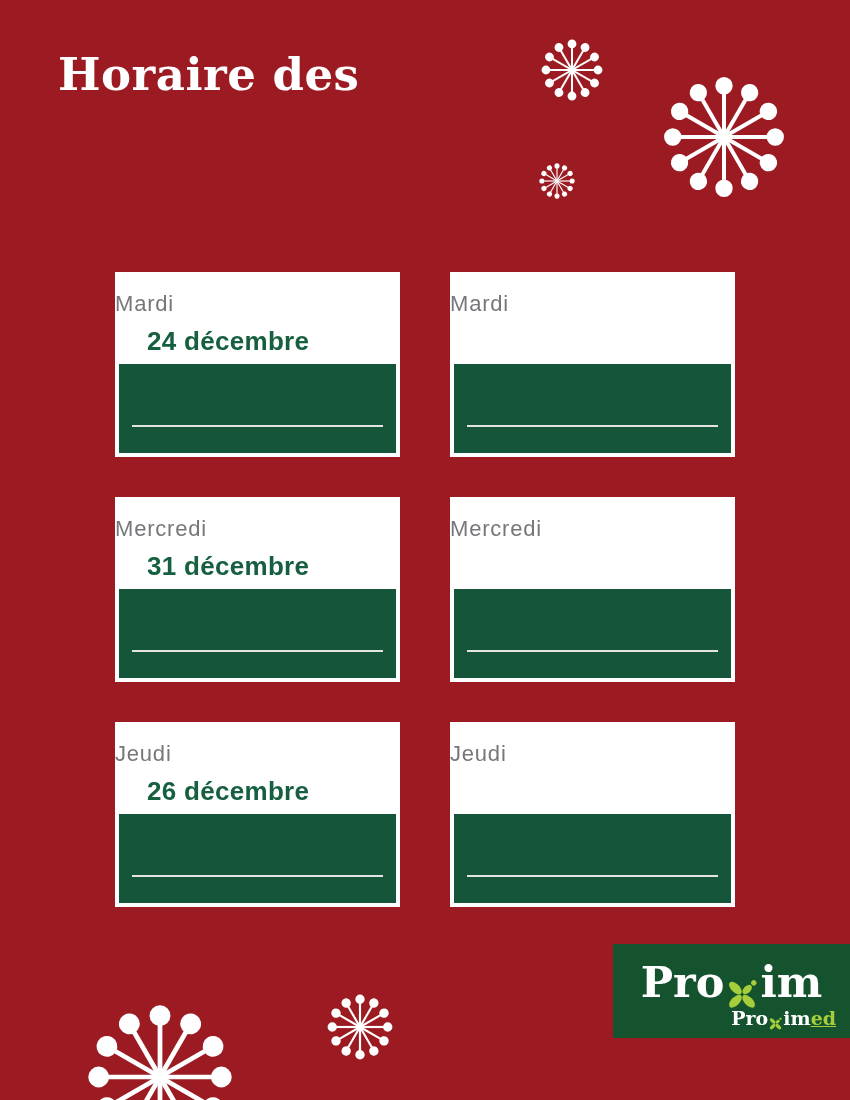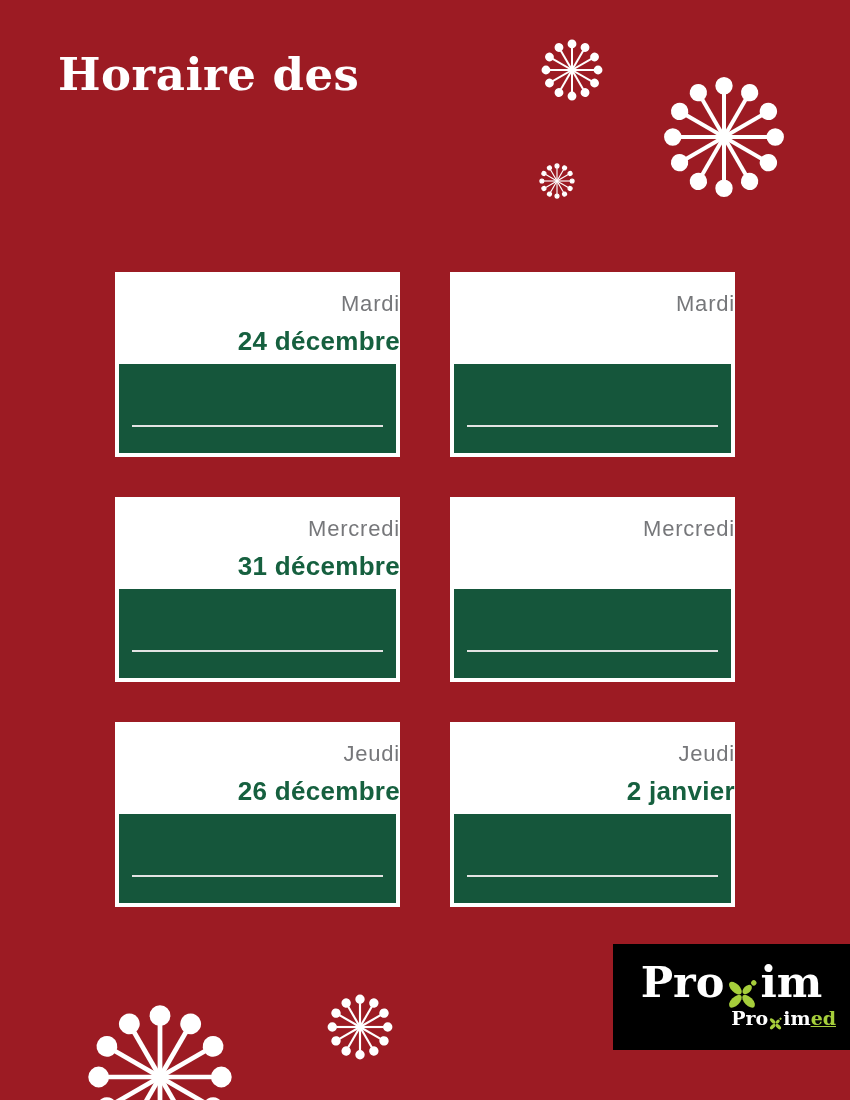--- a/index.html
+++ b/index.html
@@ -24,34 +24,34 @@
   .sf4 { left: 87px;  top: 1004px;width: 146px; height: 146px; }
   .sf5 { left: 327px; top: 994px; width: 66px;  height: 66px; }
 
   
   .grid {
     position: absolute; left: 115px; top: 272px;
     display: grid; grid-template-columns: 285px 285px;
     column-gap: 50px; row-gap: 40px;
   }
   .card { width: 285px; height: 185px; background: #ffffff;
-          position: relative; text-align: right; }
+          position: relative; text-align: left; }
   .card-day  { padding-top: 17px; font-size: 22px; line-height: 30px;
                color: #76777a; letter-spacing: 0.8px; }
   .card-date { font-size: 26px; line-height: 33px; font-weight: 700;
-               color: #16603f; letter-spacing: 0.3px; }
+               color: #16603f; letter-spacing: 0.3px; padding-left: 32px; }
   .card-date sup { font-size: 0.55em; position: relative; top: -0.45em; }
   .card-green { position: absolute; left: 4px; right: 4px; bottom: 4px;
                 height: 89px; background: #15563b; }
   .hours-line { position: absolute; left: 13px; right: 13px; bottom: 26px;
                 height: 2px; background: #e3e3e3; }
 
   
-  .logo-box { position: absolute; left: 613px; top: 944px; width: 237px; height: 106px;
-              background: #000000; }
+  .logo-box { position: absolute; left: 613px; top: 944px; width: 237px; height: 94px;
+              background: #14532d; }
   .logo-main { display: flex; justify-content: center; align-items: baseline;
                margin-top: 13px; color: #ffffff;
                font-family: "DejaVu Serif", serif; font-weight: 700;
                font-size: 43px; line-height: 50px; }
   .logo-x { width: 40px; height: 40px; margin: 0 -2px -7px -2px; align-self: flex-end; }
   .logo-sub { display: flex; justify-content: flex-end; align-items: baseline;
               padding-right: 14px; margin-top: 0px; color: #ffffff;
               font-family: "DejaVu Serif", serif; font-weight: 700;
               font-size: 19px; line-height: 22px; }
   .logo-x-small { width: 17px; height: 17px; margin: 0 -1px -3px -1px; align-self: flex-end; }
@@ -177,21 +177,20 @@
   <div class="card">
     <div class="card-day">Jeudi</div>
     <div class="card-date"><span>26 décembre</span><sup></sup><span></span></div>
     <div class="card-green">
       <div class="hours-line"></div>
     </div>
   </div>
 
   <div class="card">
     <div class="card-day">Jeudi</div>
-    <div class="card-date"><span>2 janvier</span><sup></sup><span></span></div>
     <div class="card-green">
       <div class="hours-line"></div>
     </div>
   </div>
 
 </div>
 
 <div class="logo-box">
   <div class="logo-main">
     <span>Pro</span>

